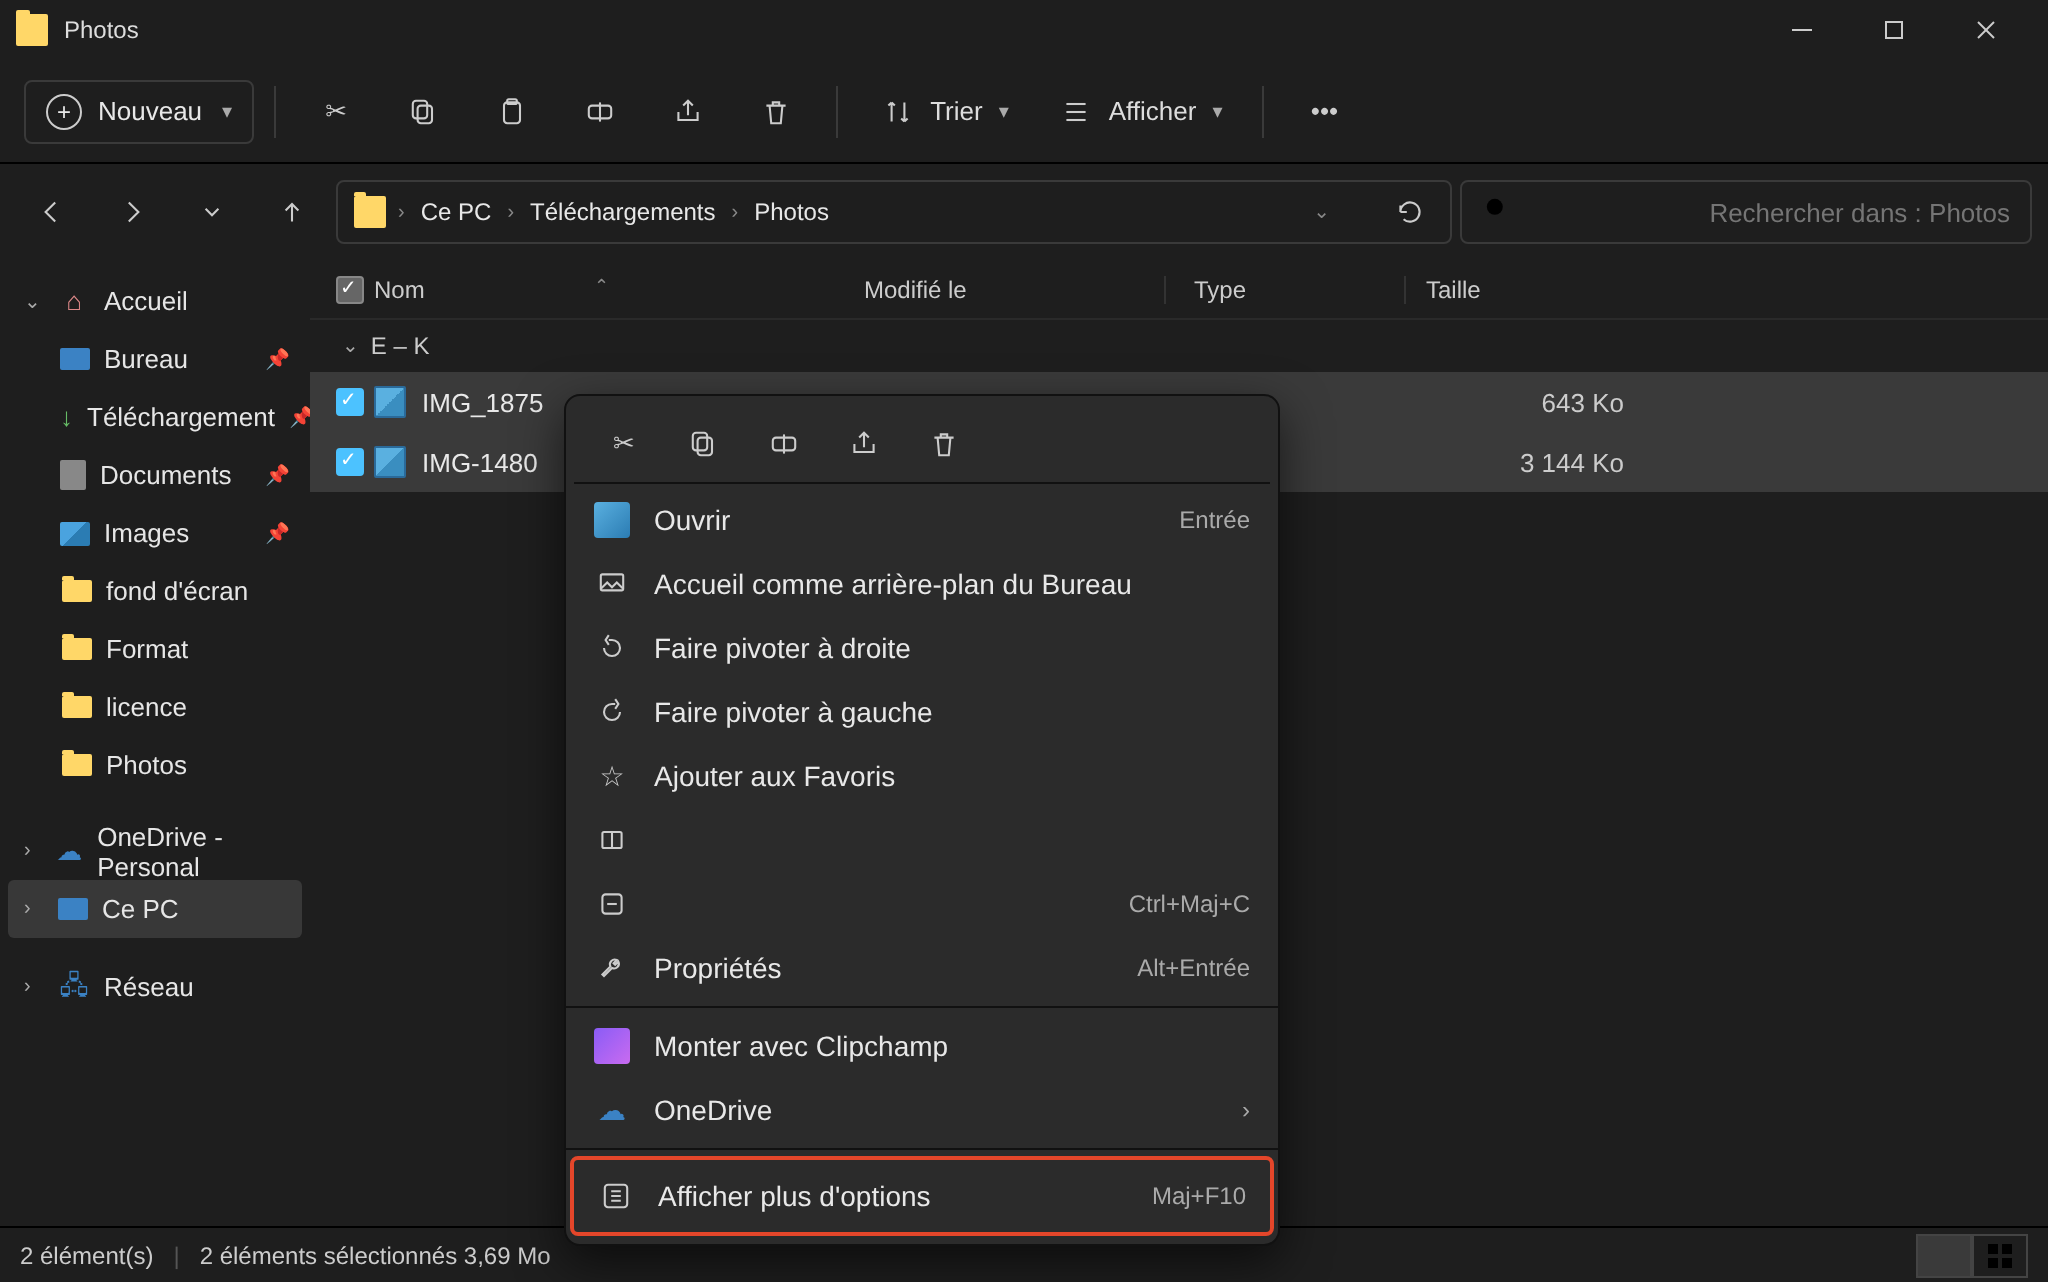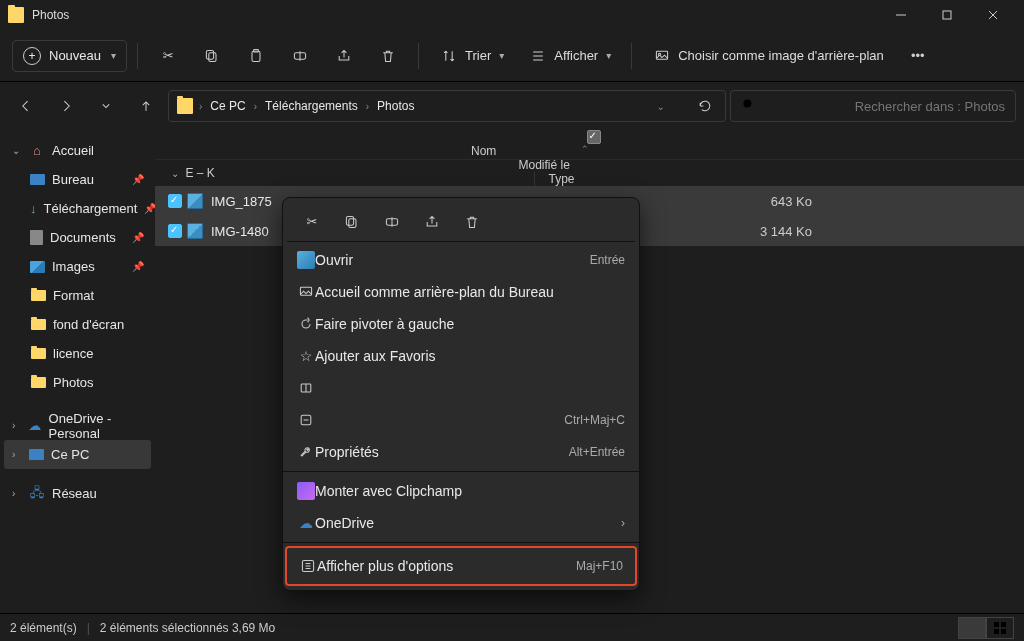--- a/index.html
+++ b/index.html
@@ -50,21 +50,21 @@
 .sb-dl { color:#6b6; }
 .sb-docs { background:#888; width:13px; height:15px; border-radius:1px; }
 .sb-img { background:linear-gradient(135deg,#4aa3df 50%,#2b7cb3 50%); width:15px; height:12px; border-radius:1px; }
 .sb-cloud { color:#3b82c4; }
 .sb-pc { background:#3b82c4; width:15px; height:11px; border-radius:1px; }
 .sb-net { color:#3b82c4; }
 .pin { color:#777; font-size:10px; margin-left:auto; margin-right:6px; }
 
 
 .main { flex:1; display:flex; flex-direction:column; }
-.columns { height:30px; display:flex; align-items:center; padding-left:8px; border-bottom:1px solid #2a2a2a; font-size:12px; color:#ccc;flex-direction:column; }
+.columns { height:30px; display:flex; align-items:center; padding-left:8px; border-bottom:1px solid #2a2a2a; font-size:12px; color:#ccc; }
 .col-check { width:24px; display:flex; justify-content:center; }
 .ckbox { width:14px; height:14px; border:1px solid #888; border-radius:2px; display:inline-block; }
 .ckbox.checked { background:#666; border-color:#888; position:relative; }
 .ckbox.checked::after { content:"✓"; color:#fff; font-size:10px; position:absolute; top:-1px; left:1px; }
 .ckbox.blue { background:#4cc2ff; border-color:#4cc2ff; }
 .col-name { width: 245px; position:relative; }
 .col-name .sortarrow { position:absolute; left:110px; top:0; color:#888; font-size:9px; }
 .col-mod { width: 150px; }
 .col-type { width: 120px; border-left:1px solid #333; padding-left:14px; }
 .col-size { width: 130px; border-left:1px solid #333; padding-left:10px; }
@@ -78,21 +78,21 @@
 .file-row .fmod { width:150px; color:#ccc; }
 .file-row .ftype { width:120px; padding-left:10px; }
 .file-row .fsize { width:130px; padding-left:10px; text-align:right; color:#ccc; padding-right:20px; }
 .file-ico { width:16px; height:16px; background:linear-gradient(135deg,#5ab0e0 50%,#3a8ec0 50%); border-radius:1px; border:1px solid #2a6a9a; }
 .fr-check { width:24px; display:flex; justify-content:center; }
 
 
 .ctxmenu { position:absolute; left:282px; top:197px; width:358px; background:#2b2b2b; border:1px solid #111; border-radius:8px; box-shadow:0 8px 24px rgba(0,0,0,0.6); padding:4px; z-index:100; }
 .ctx-toprow { height:40px; display:flex; align-items:center; gap:2px; padding:0 6px; border-bottom:1px solid #111; margin-bottom:2px; }
 .ctx-icobtn { width:38px; height:32px; display:flex; align-items:center; justify-content:center; border-radius:4px; color:#ccc; }
-.ctx-item { height:32px; display:flex; align-items:center; gap:0; padding:0 10px; border-radius:4px; font-size:14px; color:#e8e8e8; }
+.ctx-item { height:32px; display:flex; align-items:center; gap:12px; padding:0 10px; border-radius:4px; font-size:14px; color:#e8e8e8; }
 .ctx-item .ci-ico { width:18px; height:18px; display:flex; align-items:center; justify-content:center; color:#ccc; font-size:14px; }
 .ctx-item .ci-shortcut { margin-left:auto; color:#aaa; font-size:12px; }
 .ctx-item .ci-chev { margin-left:auto; color:#aaa; font-size:12px; }
 .ctx-sep { height:1px; background:#111; margin:3px -4px; }
 .ctx-highlight { border:2px solid #e4462a; border-radius:4px; padding:2px; margin: 0 -2px; }
 
 
 .statusbar { position:absolute; bottom:0; left:0; right:0; height:28px; background:#1e1e1e; border-top:1px solid #000; display:flex; align-items:center; padding:0 10px; font-size:12px; color:#ccc; gap:10px; }
 .statusbar .stsep { color:#555; }
 .statusbar .viewbtns { margin-left:auto; display:flex; }
@@ -191,30 +191,20 @@
         <svg viewBox="0 0 20 20">
           <line x1="4" y1="5" x2="16" y2="5"></line>
           <line x1="4" y1="10" x2="16" y2="10"></line>
           <line x1="4" y1="15" x2="16" y2="15"></line>
         </svg>
       </span>
     <span>Afficher</span>
     <span class="chev">▾</span>
   </div>
   <span class="sep"></span>
-  <div class="tool-btn">
-    <span class="tool-ico">
-        <svg viewBox="0 0 20 20">
-          <rect x="3" y="4" width="14" height="10" rx="1"></rect>
-          <circle cx="7" cy="8" r="1.5"></circle>
-          <path d="M3 13l4-4 3 3 3-3 4 4"></path>
-        </svg>
-      </span>
-    <span>Choisir comme image d'arrière-plan</span>
-  </div>
   <div class="tool-btn">
       <span class="tool-ico">•••</span>
     </div>
 </div>
 
 <div class="navrow">
   <div class="nav-ico">
       <svg viewBox="0 0 20 20">
         <path d="M12 4l-6 6 6 6"></path>
       </svg>
@@ -285,27 +275,27 @@
       </div>
     <div class="sb-item indent">
         <span class="sb-ico sb-img"></span>
         <span>Images</span>
         <span class="pin">📌</span>
       </div>
     <div class="sb-item indent">
         <span class="sb-ico">
           <span class="sb-folder"></span>
         </span>
-        <span>Format</span>
+        <span>fond d'écran</span>
       </div>
     <div class="sb-item indent">
         <span class="sb-ico">
           <span class="sb-folder"></span>
         </span>
-        <span>fond d'écran</span>
+        <span>Format</span>
       </div>
     <div class="sb-item indent">
         <span class="sb-ico">
           <span class="sb-folder"></span>
         </span>
         <span>licence</span>
       </div>
     <div class="sb-item indent">
         <span class="sb-ico">
           <span class="sb-folder"></span>
@@ -405,20 +395,28 @@
       <span class="ci-shortcut">Entrée</span>
     </div>
   <div class="ctx-item">
       <span class="ci-ico">
         <svg viewBox="0 0 20 20">
           <rect x="3" y="4" width="14" height="10" rx="1"></rect>
           <path d="M3 13l4-4 3 3 3-3 4 4"></path>
         </svg>
       </span>
       <span>Accueil comme arrière-plan du Bureau</span>
+    </div>
+  <div class="ctx-item">
+      <span class="ci-ico">
+        <svg viewBox="0 0 20 20">
+          <path d="M5 10a5 5 0 1 0 5-5h-2M8 2l-2 3 2 3"></path>
+        </svg>
+      </span>
+      <span>Faire pivoter à droite</span>
     </div>
   <div class="ctx-item">
       <span class="ci-ico">
         <svg viewBox="0 0 20 20">
           <path d="M15 10a5 5 0 1 1-5-5h2M12 2l2 3-2 3"></path>
         </svg>
       </span>
       <span>Faire pivoter à gauche</span>
     </div>
   <div class="ctx-item">

